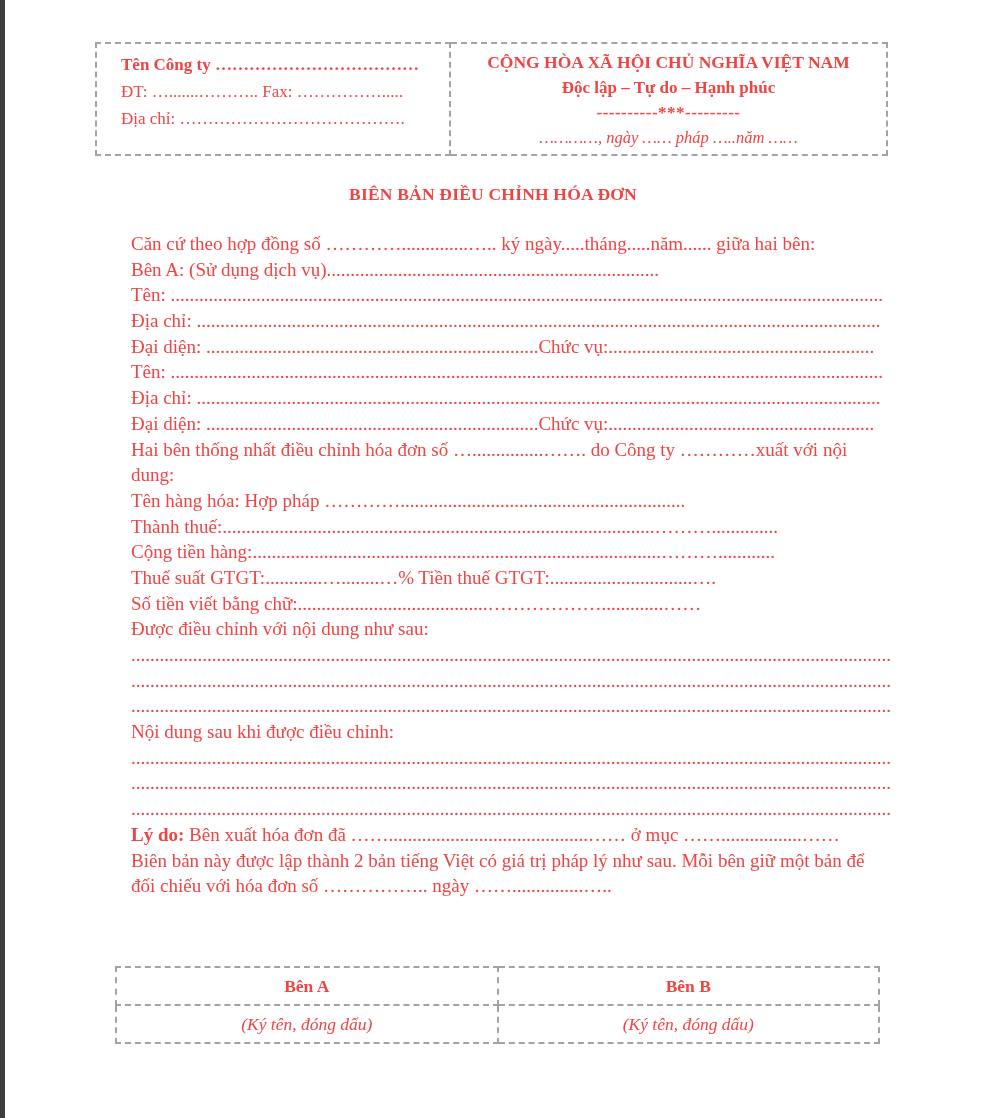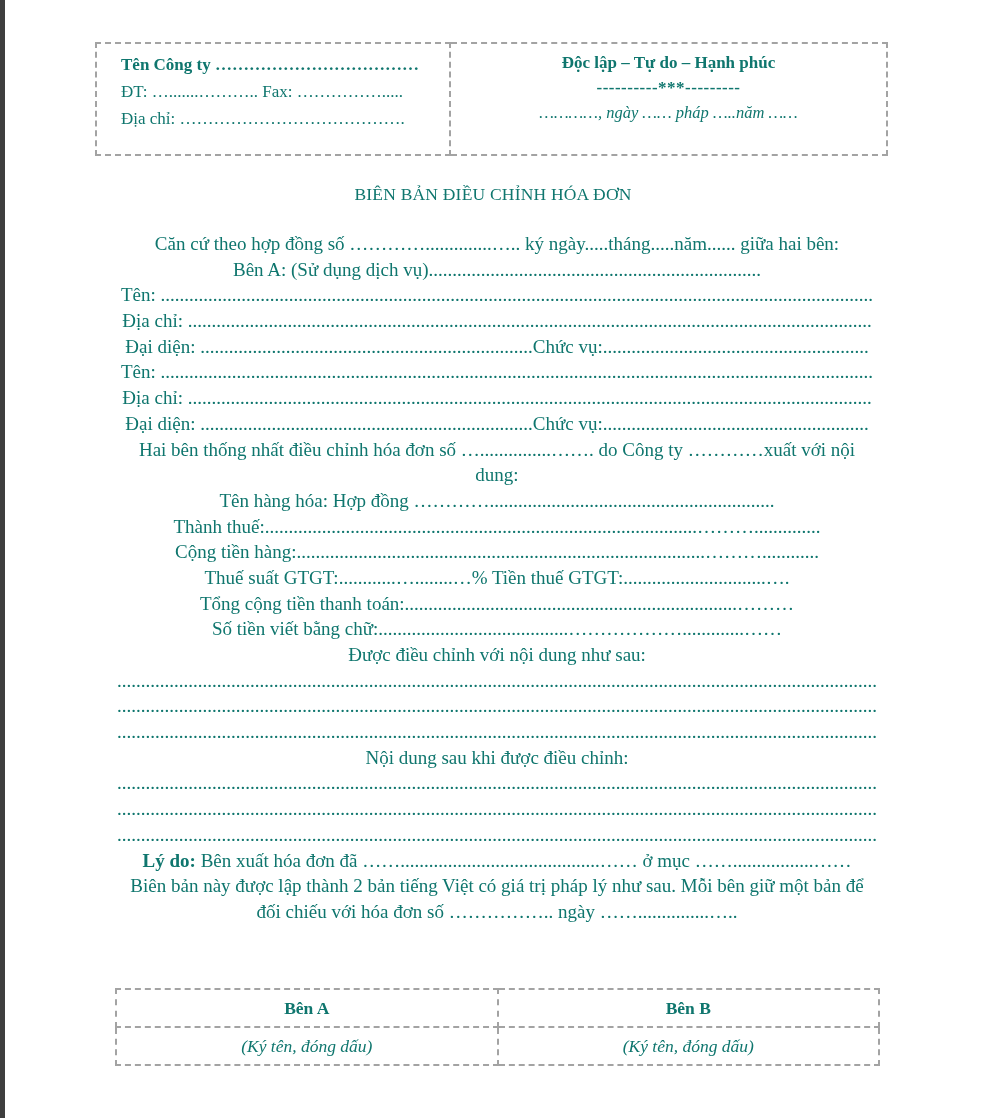--- a/index.html
+++ b/index.html
@@ -2,21 +2,21 @@
 <html><head>
 <meta charset="utf-8">
 <style>
   html, body { margin: 0; padding: 0; background: #ffffff; }
   .page {
     position: relative;
     width: 986px;
     height: 1118px;
     background: #ffffff;
     font-family: "Liberation Serif", "DejaVu Serif", serif;
-    color: #0f766e;
+    color: #ef4444;
     overflow: hidden;
   }
   .edge-strip {
     position: absolute; left: 0; top: 0;
     width: 5px; height: 1118px;
     background: #3e3e3e;
   }
   .header-row {
     position: absolute; left: 95px; top: 42px;
     display: flex;
@@ -44,40 +44,39 @@
     line-height: 25px;
   }
   .national-country { font-weight: bold; font-size: 17.5px; }
   .national-motto { font-weight: bold; }
   .motto-separator { font-weight: bold; letter-spacing: 0.5px; }
   .date-place-line { font-style: italic; font-size: 16.5px; }
   .doc-title {
     position: absolute; top: 184px; left: 0;
     width: 986px;
     text-align: center;
-    font-weight: normal;
+    font-weight: bold;
     font-size: 17.5px;
     letter-spacing: 0.2px;
   }
   .body-text {
-    position: absolute; left: 117px; top: 231px;
+    position: absolute; left: 131px; top: 231px;
     width: 760px;
     font-size: 19px;
-    text-align: center;
   }
   .body-text p {
     margin: 0;
     line-height: 25.7px;
     white-space: nowrap;
     overflow: hidden;
     height: 25.7px;
   }
   .bold { font-weight: normal; }
   .sign-table {
-    position: absolute; left: 115px; top: 988px;
+    position: absolute; left: 115px; top: 966px;
     width: 765px;
     border-collapse: collapse;
     table-layout: fixed;
   }
   .sign-table td {
     border: 2px dashed #a3a3a3;
     text-align: center;
     height: 34px;
     font-size: 17.5px;
     vertical-align: middle;
@@ -91,44 +90,44 @@
 <div class="page">
   <div class="edge-strip"></div>
 
   <div class="header-row">
     <div class="hbox company-box">
       <div class="company-name-line">Tên Công ty ………………………………</div>
       <div>ĐT: ….......……….. Fax: …………….....</div>
       <div>Địa chỉ: ………………………………….</div>
     </div>
     <div class="hbox national-box">
+      <div class="national-country">CỘNG HÒA XÃ HỘI CHỦ NGHĨA VIỆT NAM</div>
       <div class="national-motto">Độc lập – Tự do – Hạnh phúc</div>
       <div class="motto-separator">----------***---------</div>
       <div class="date-place-line">…………, ngày …… pháp …..năm ……</div>
     </div>
   </div>
 
   <div class="doc-title">BIÊN BẢN ĐIỀU CHỈNH HÓA ĐƠN</div>
 
   <div class="body-text">
     <p>Căn cứ theo hợp đồng số …………..............….. ký ngày.....tháng.....năm...... giữa hai bên:</p>
     <p class="bold">Bên A: (Sử dụng dịch vụ)......................................................................</p>
     <p>Tên: ......................................................................................................................................................</p>
     <p>Địa chỉ: ................................................................................................................................................</p>
     <p>Đại diện: ......................................................................Chức vụ:........................................................</p>
     <p>Tên: ......................................................................................................................................................</p>
     <p>Địa chỉ: ................................................................................................................................................</p>
     <p>Đại diện: ......................................................................Chức vụ:........................................................</p>
     <p>Hai bên thống nhất điều chỉnh hóa đơn số …...............……. do Công ty …………xuất với nội</p>
     <p>dung:</p>
-    <p>Tên hàng hóa: Hợp đồng …………............................................................</p>
+    <p>Tên hàng hóa: Hợp pháp …………............................................................</p>
     <p>Thành thuế:...........................................................................................………..............</p>
     <p>Cộng tiền hàng:......................................................................................………............</p>
     <p>Thuế suất GTGT:............…........…% Tiền thuế GTGT:..............................….</p>
-    <p>Tổng cộng tiền thanh toán:......................................................................………</p>
     <p>Số tiền viết bằng chữ:........................................……………….............……</p>
     <p>Được điều chỉnh với nội dung như sau:</p>
     <p>................................................................................................................................................................</p>
     <p>................................................................................................................................................................</p>
     <p>................................................................................................................................................................</p>
     <p>Nội dung sau khi được điều chỉnh:</p>
     <p>................................................................................................................................................................</p>
     <p>................................................................................................................................................................</p>
     <p>................................................................................................................................................................</p>
     <p><b>Lý do:</b><span> Bên xuất hóa đơn đã ……..........................................…… ở mục …….................……</span></p>

